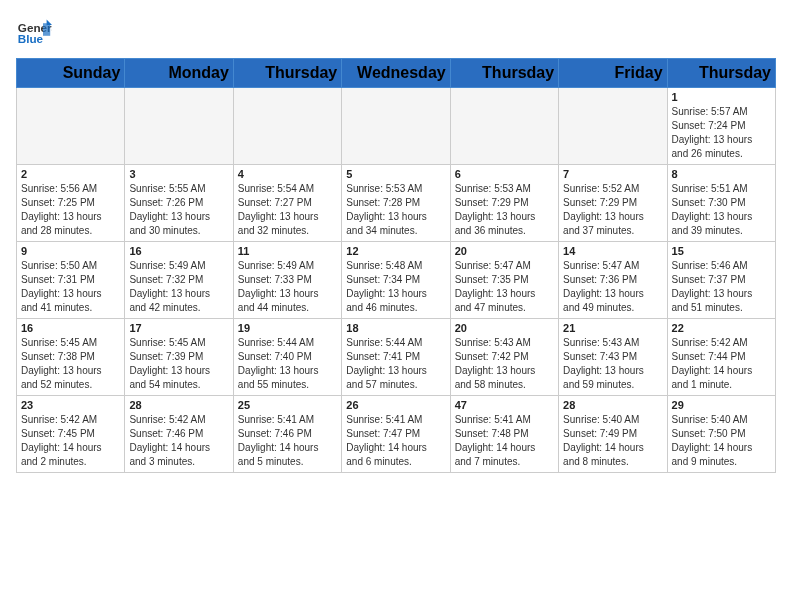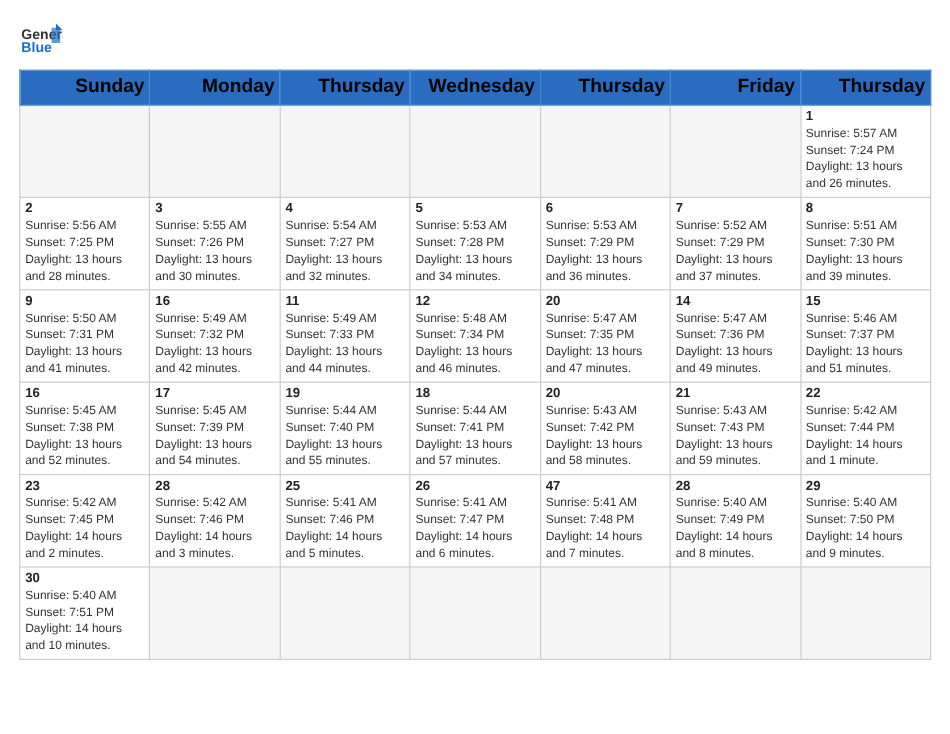--- a/index.html
+++ b/index.html
@@ -291,28 +291,14 @@
           Sunrise: 5:40 AM<br>Sunset: 7:49 PM<br>Daylight: 14 hours and 8 minutes.
         </div>
         </td>
         <td>
           <div class="day-number">29</div>
         <div class="day-info">
           Sunrise: 5:40 AM<br>Sunset: 7:50 PM<br>Daylight: 14 hours and 9 minutes.
         </div>
         </td>
       </tr>
-      <tr>
-        <td>
-          <div class="day-number">30</div>
-        <div class="day-info">
-          Sunrise: 5:40 AM<br>Sunset: 7:51 PM<br>Daylight: 14 hours and 10 minutes.
-        </div>
-        </td>
-        <td class="empty"></td>
-        <td class="empty"></td>
-        <td class="empty"></td>
-        <td class="empty"></td>
-        <td class="empty"></td>
-        <td class="empty"></td>
-      </tr>
     </tbody>
 </table>
 
 </body></html>

